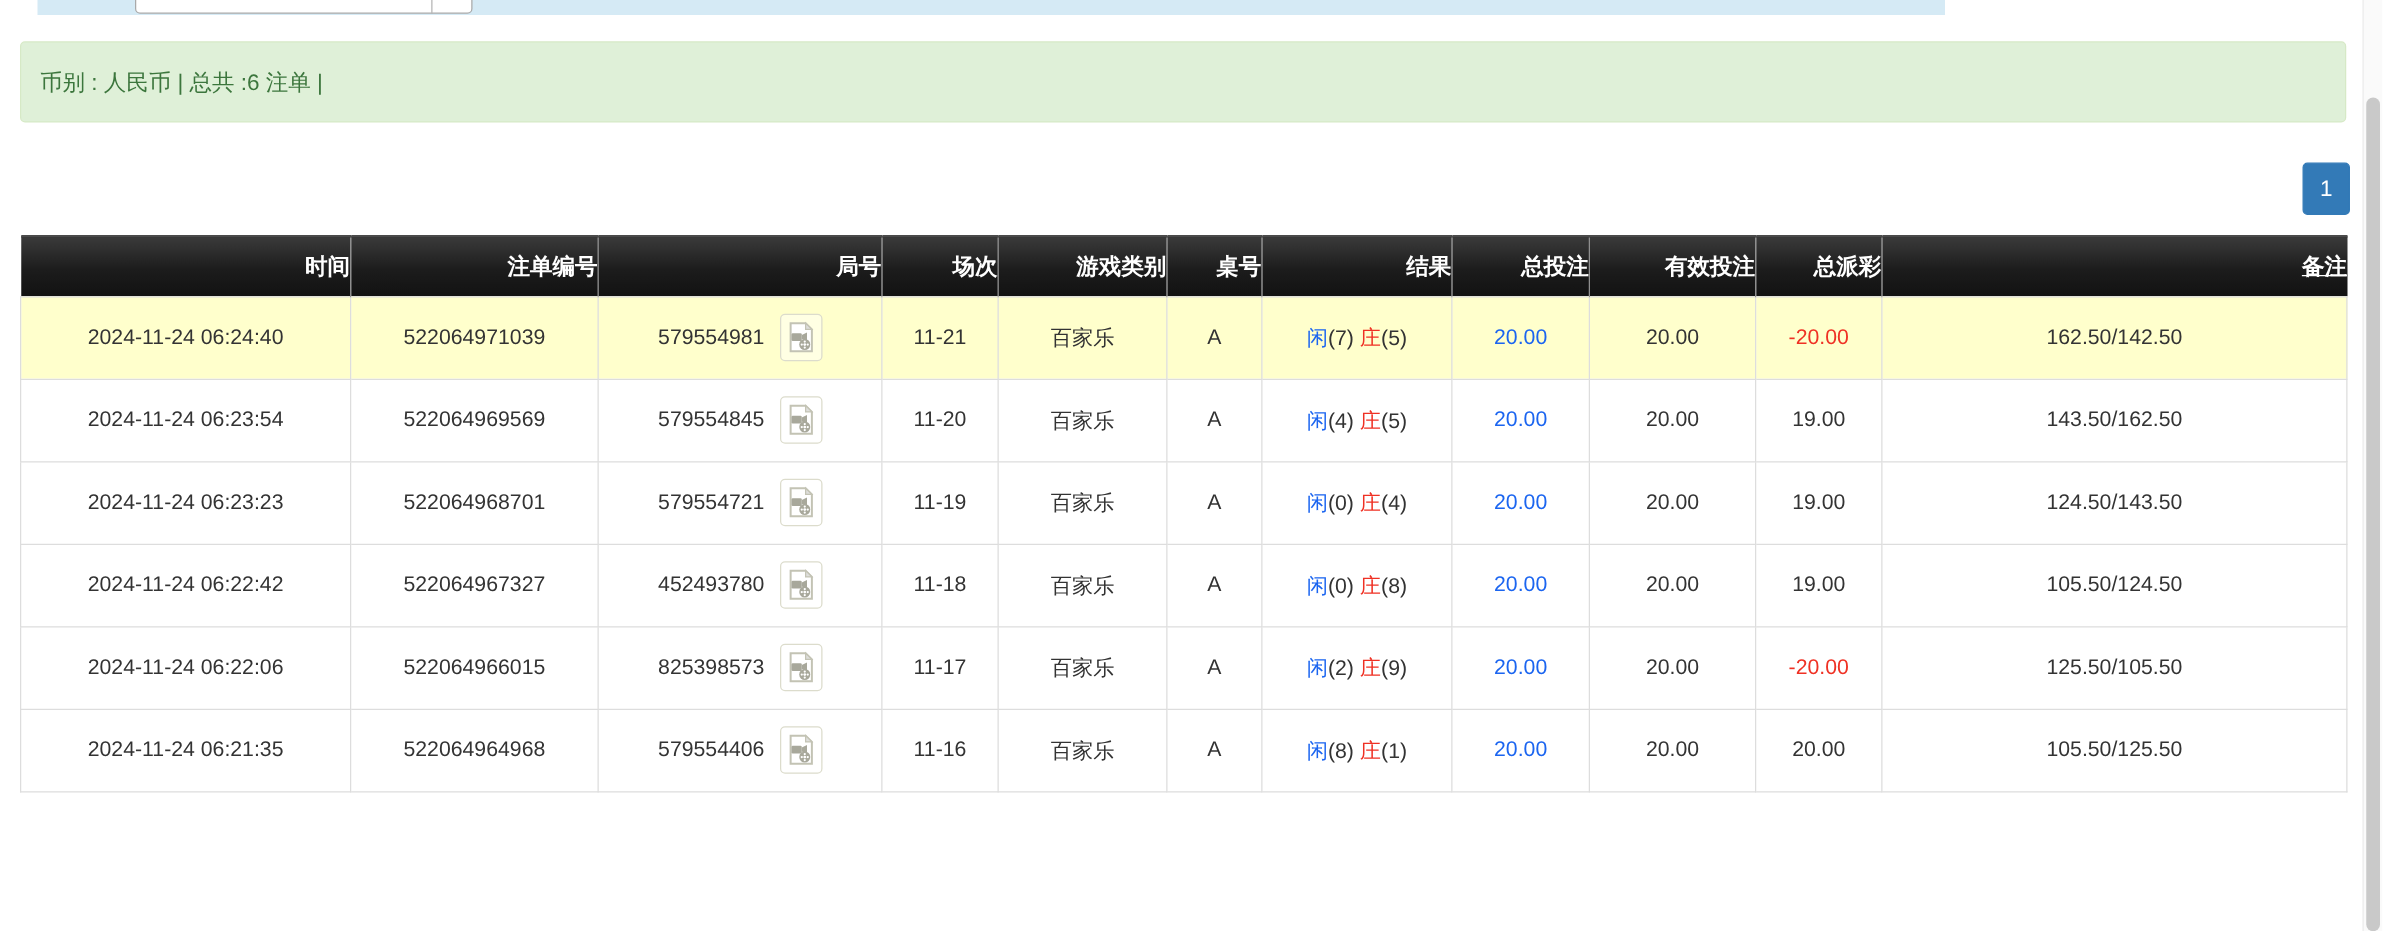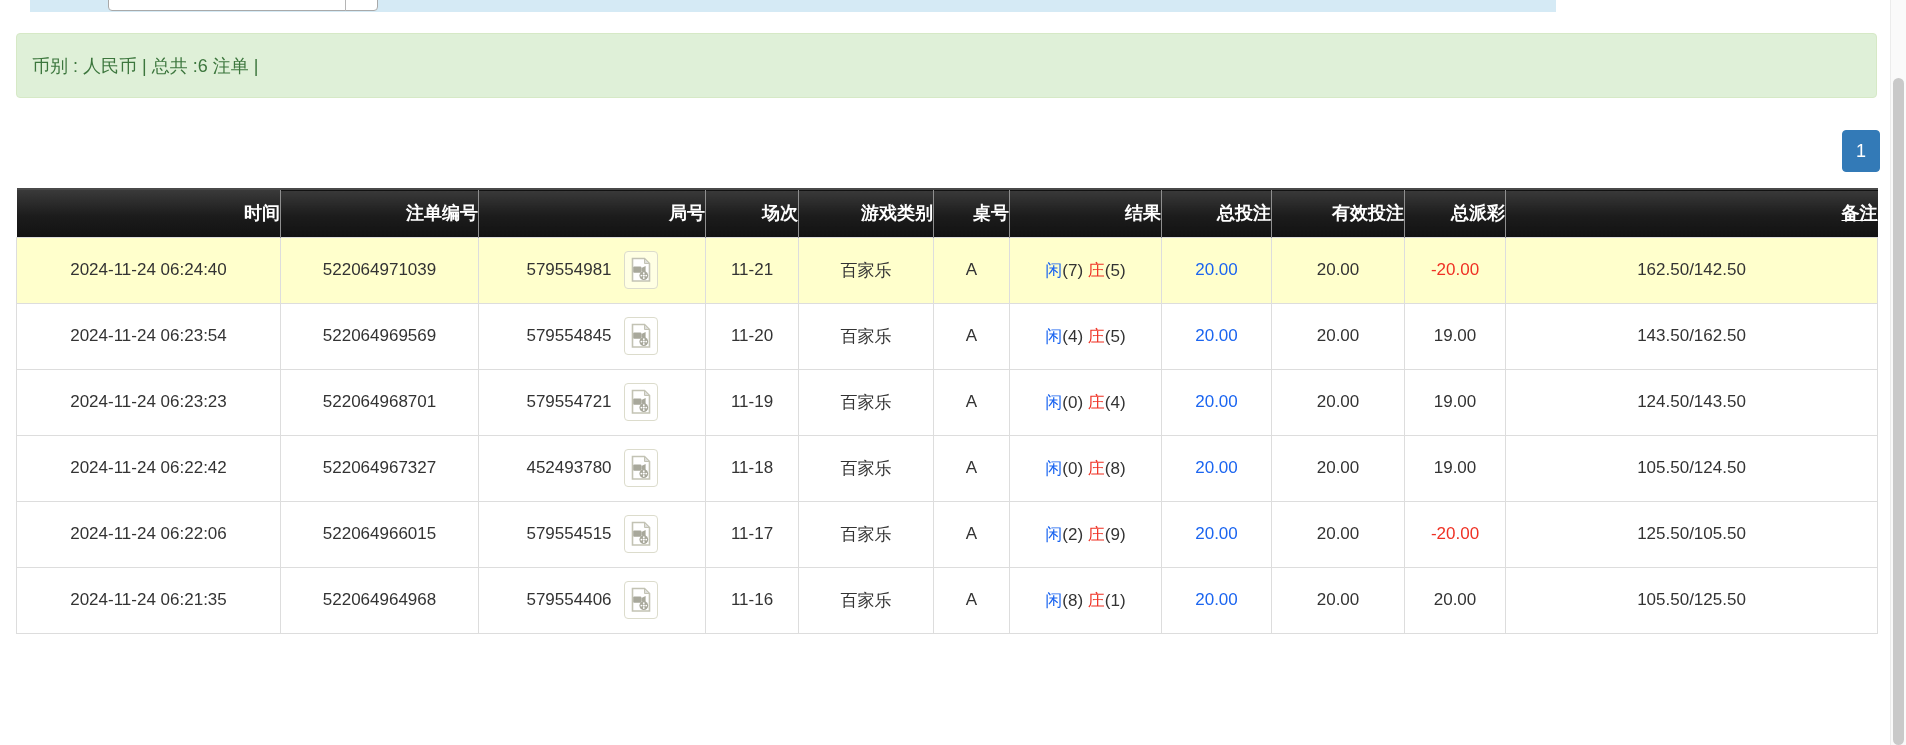--- a/index.html
+++ b/index.html
@@ -276,21 +276,21 @@
     <td class="c-validbet">20.00</td>
     <td class="c-payout">19.00</td>
     <td class="c-remark">105.50/124.50</td>
   </tr>
 
   <tr>
     <td class="c-time">2024-11-24 06:22:06</td>
     <td class="c-betid">522064966015</td>
     <td class="c-round">
       <span class="round-wrap">
-        <span>579554515</span>
+        <span>825398573</span>
         <button class="video-btn" title="">
           <svg width="22" height="26" viewBox="0 0 22 26">
             <path d="M2.5 1.5 h12 l5 5 v17.5 h-17 z" fill="#ffffff" stroke="#c3c3b4" stroke-width="1.6"></path>
             <path d="M14.5 1.5 l5 5 h-5 z" fill="#dededb" stroke="#c3c3b4" stroke-width="1"></path>
             <rect x="3.2" y="9.5" width="8.2" height="6.2" rx="1" fill="#a8a89b"></rect>
             <polygon points="11.4,11 15.6,9 15.6,16.2 11.4,14.2" fill="#a8a89b"></polygon>
             <circle cx="13.8" cy="18.6" r="4.4" fill="#a8a89b"></circle>
             <circle cx="13.8" cy="18.6" r="1.1" fill="#ffffff"></circle>
             <circle cx="13.8" cy="16.2" r="0.9" fill="#ffffff"></circle>
             <circle cx="13.8" cy="21.0" r="0.9" fill="#ffffff"></circle>

